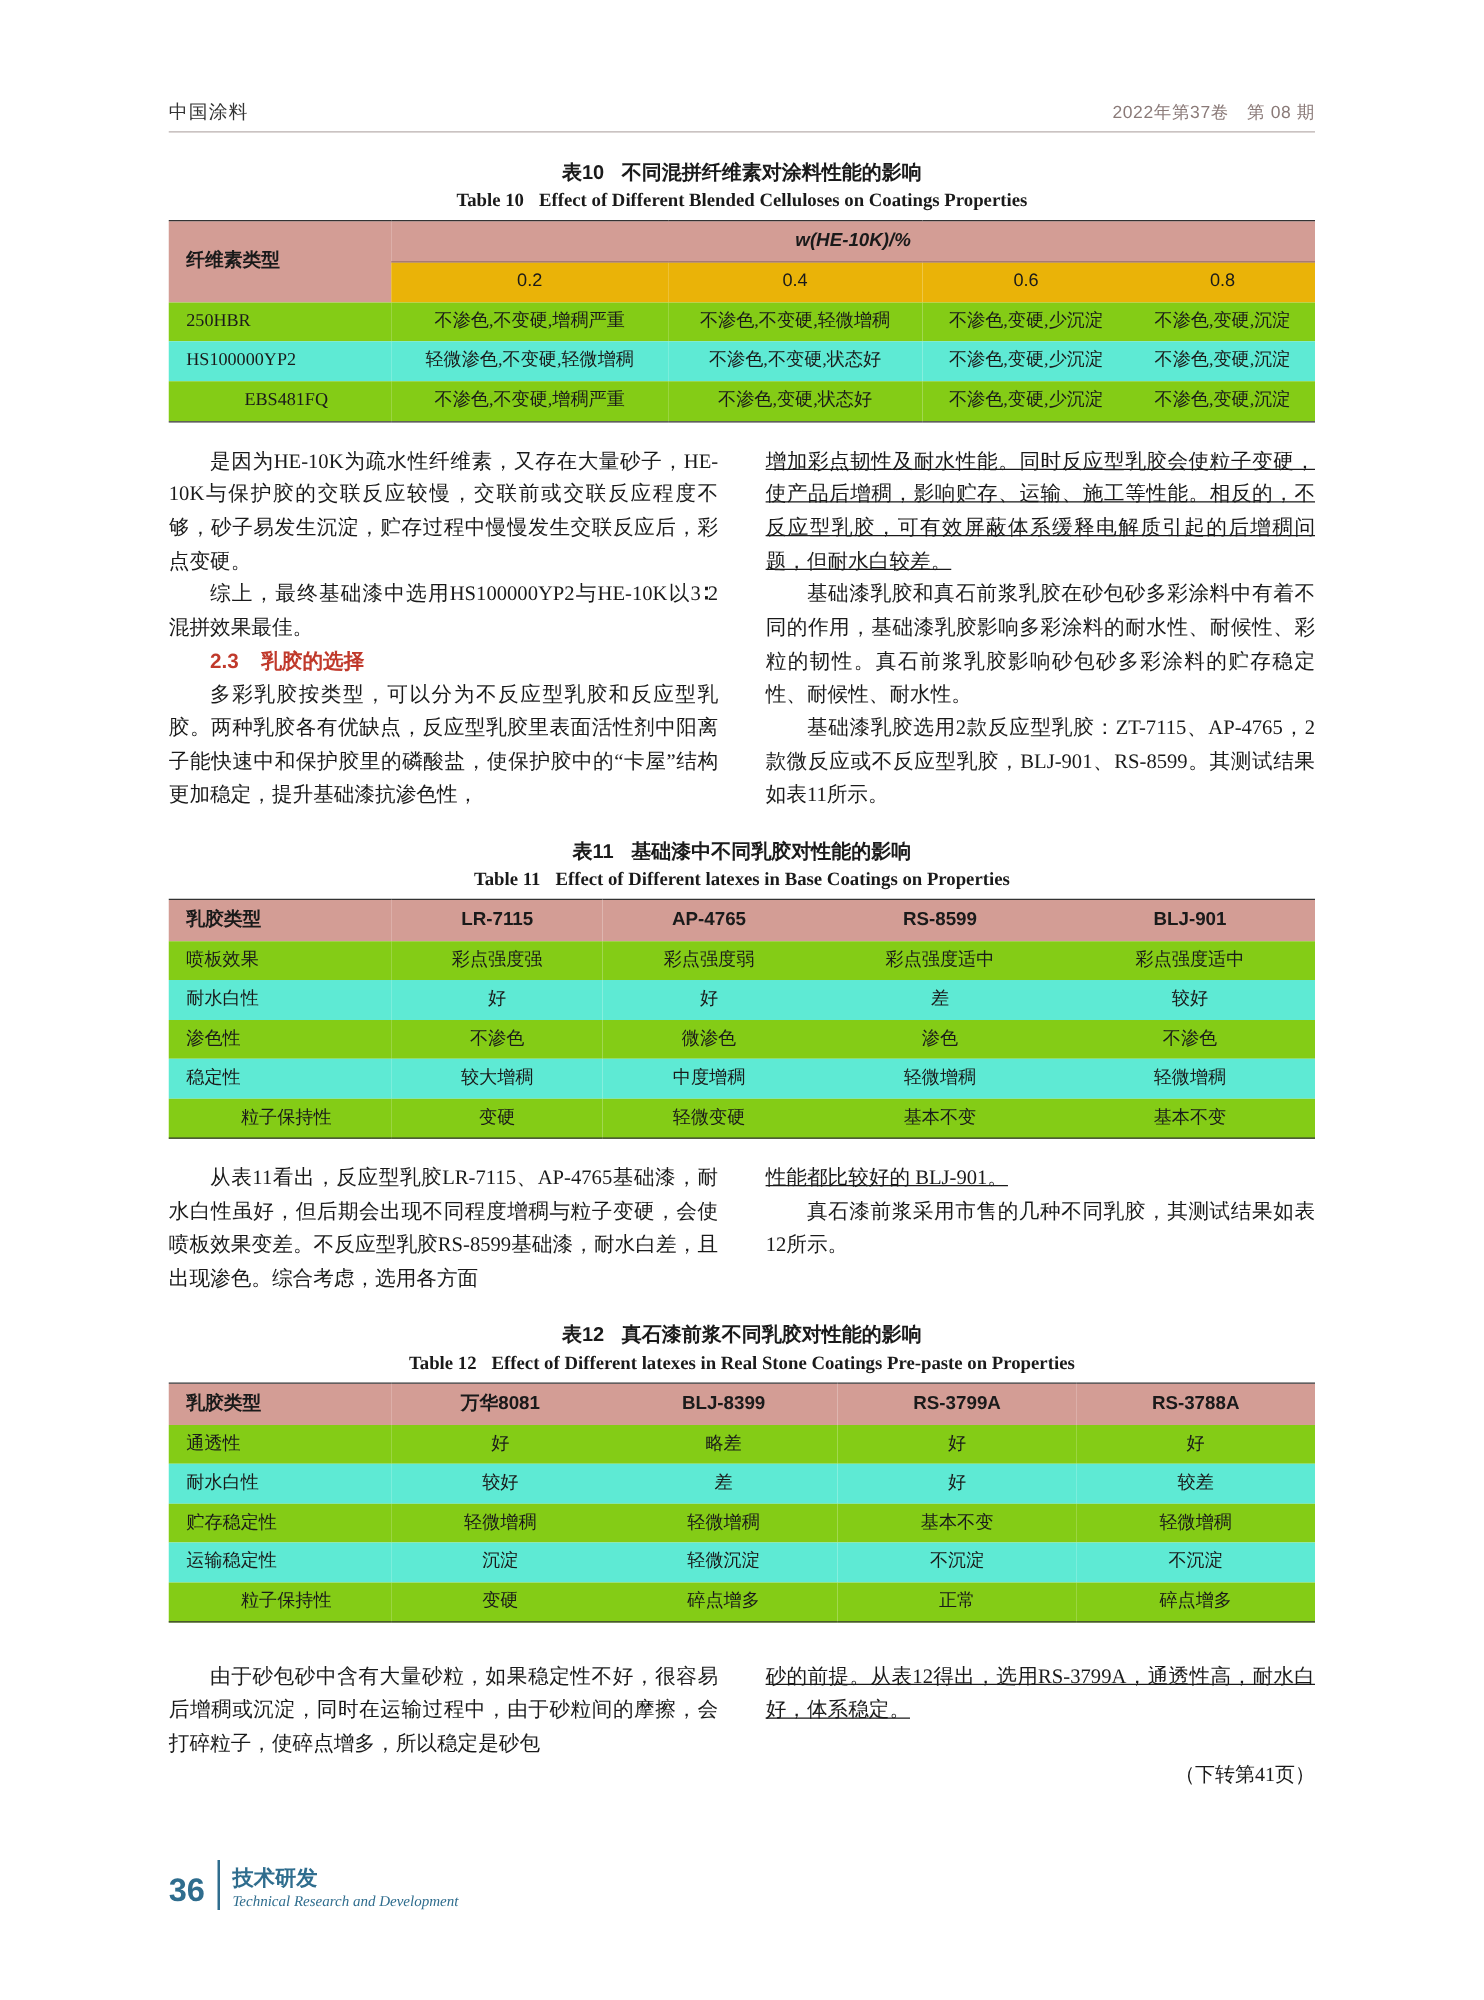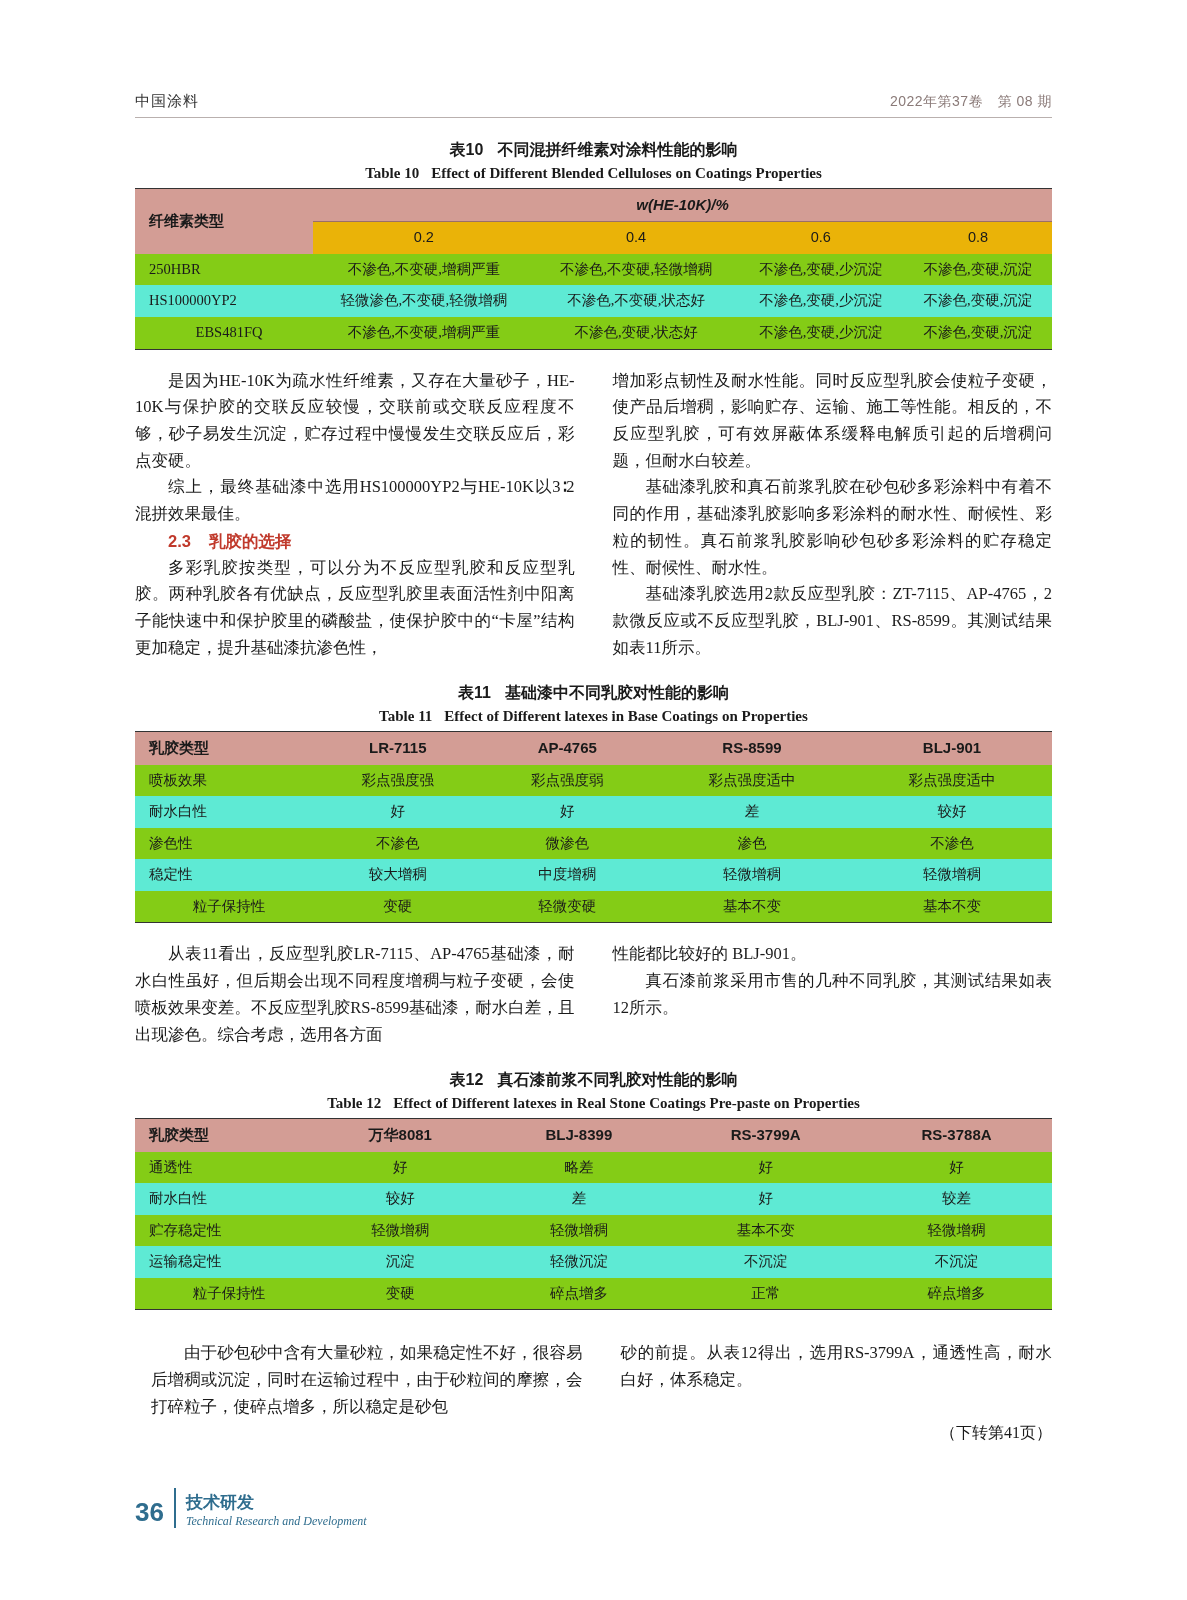--- a/index.html
+++ b/index.html
@@ -13,21 +13,21 @@
     font-family: "Liberation Serif", "DejaVu Serif", serif;
     color: #1a1a1a;
     position: relative;
     overflow: hidden;
   }
   .page {
     position: relative;
     width: 1187px;
     height: 1600px;
     box-sizing: border-box;
-    padding: 12px 135px;
+    padding: 0 135px;
   }
   
   .header {
     display: flex;
     justify-content: space-between;
     align-items: flex-end;
     padding-top: 80px;
     padding-bottom: 6px;
     border-bottom: 1px solid #b9b0ae;
   }
@@ -97,21 +97,21 @@
   .col {
     width: 440px;
     font-size: 16.5px;
     line-height: 1.62;
     text-align: justify;
   }
   .col p {
     margin: 0;
     text-indent: 2em;
   }
-  .col p.noindent { text-indent: 0; }
+  .col p.noindent { text-indent: 0; text-decoration: underline; }
   .sec-head {
     color: #c0392b;
     font-weight: bold;
     font-family: "Liberation Sans", sans-serif;
     font-size: 16.5px;
     margin: 4px 0 2px 0;
     text-indent: 0;
   }
   .sec-head .no { margin-right: 18px; }
   .tail-right {
@@ -337,21 +337,21 @@
         <td class="left-cell">粒子保持性</td>
         <td>变硬</td>
         <td>碎点增多</td>
         <td>正常</td>
         <td>碎点增多</td>
       </tr>
     </tbody>
       </table>
   </div>
 
-  <div class="cols" style="margin-top:30px;margin-left:16px;">
+  <div class="cols" style="margin-top:30px;">
     <div class="col">
       <p>由于砂包砂中含有大量砂粒，如果稳定性不好，很容易后增稠或沉淀，同时在运输过程中，由于砂粒间的摩擦，会打碎粒子，使碎点增多，所以稳定是砂包</p>
     </div>
     <div class="col">
       <p class="noindent">砂的前提。从表12得出，选用RS-3799A，通透性高，耐水白好，体系稳定。</p>
       <div class="tail-right">（下转第41页）</div>
     </div>
   </div>
 
   <div class="footer">

